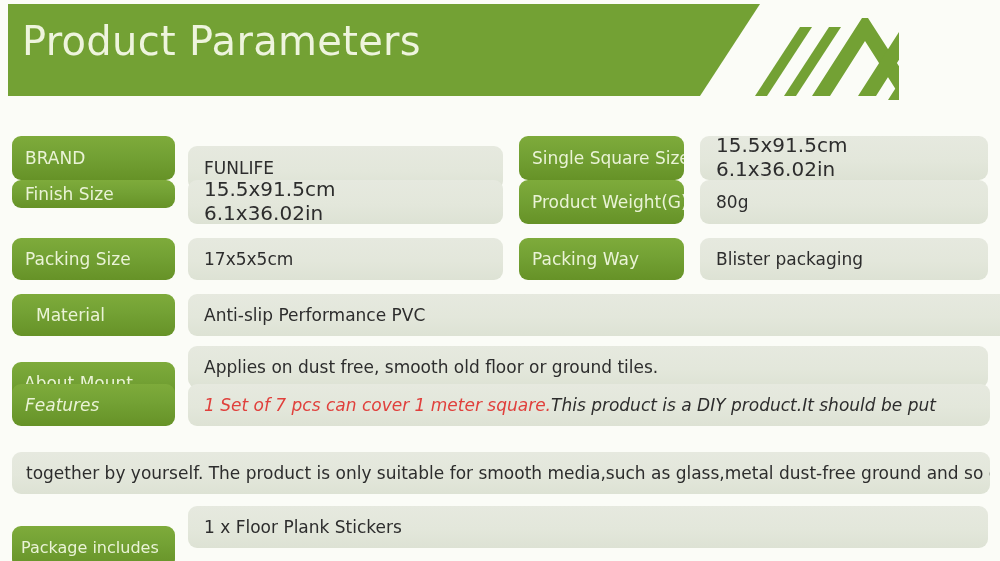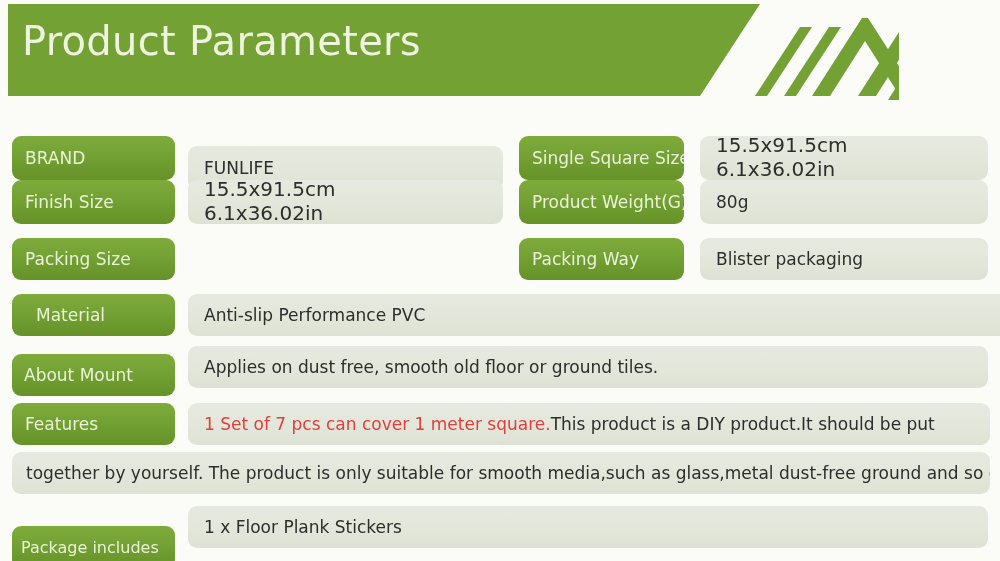--- a/index.html
+++ b/index.html
@@ -128,44 +128,45 @@
 
   <div class="row" style="top:24px;height:32px;margin-top:12px;">
     <div class="pill" style="left:12px;top:0;width:163px;height:44px;">BRAND</div>
     <div class="val" style="left:188px;top:10px;width:315px;height:44px;">FUNLIFE</div>
     <div class="pill" style="left:519px;top:0;width:165px;height:44px;">Single Square Size</div>
     <div class="val two-line" style="left:700px;top:0;width:288px;height:44px;">15.5x91.5cm
 6.1x36.02in</div>
   </div>
 
   <div class="row" style="top:80px;height:44px;">
-    <div class="pill" style="left:12px;top:0;width:163px;height:44px;">Finish Size</div>
+    <div class="pill" style="left:12px;top:0;width:163px;height:28px;">Finish Size</div>
     <div class="val two-line" style="left:188px;top:0;width:315px;height:44px;">15.5x91.5cm
 6.1x36.02in</div>
     <div class="pill" style="left:519px;top:0;width:165px;height:44px;">Product Weight(G)</div>
     <div class="val" style="left:700px;top:0;width:288px;height:44px;">80g</div>
   </div>
 
   <div class="row" style="top:138px;height:42px;">
     <div class="pill" style="left:12px;top:0;width:163px;height:42px;">Packing Size</div>
+    <div class="val" style="left:188px;top:0;width:315px;height:42px;">17x5x5cm</div>
     <div class="pill" style="left:519px;top:0;width:165px;height:42px;">Packing Way</div>
     <div class="val" style="left:700px;top:0;width:288px;height:42px;">Blister packaging</div>
   </div>
 
   <div class="row" style="top:194px;height:42px;">
     <div class="pill" style="left:12px;top:0;width:163px;height:42px;padding-left:24px;">Material</div>
     <div class="val" style="left:188px;top:0;width:958px;height:42px;">Anti-slip Performance PVC</div>
   </div>
 
   <div class="row" style="top:246px;height:42px;">
-    <div class="pill" style="left:12px;top:8px;width:163px;height:42px;padding-left:12px;">About Mount</div>
+    <div class="pill" style="left:12px;top:16px;width:163px;height:42px;padding-left:12px;">About Mount</div>
     <div class="val" style="left:188px;top:0;width:800px;height:42px;">Applies on dust free, smooth old floor or ground tiles.</div>
   </div>
 
-  <div class="row" style="top:303px;height:34px;">
+  <div class="row" style="top:284px;height:34px;font-style:italic;">
     <div class="pill" style="left:12px;top:0;width:163px;height:42px;">Features</div>
     <div class="val" style="left:188px;top:0;width:802px;height:42px;white-space:nowrap;">
       <span class="val-inline red">1 Set of 7 pcs can cover 1 meter square.</span>
         <span class="val-inline"> This product is a DIY product.It should be put</span>
     </div>
   </div>
 
   <div class="row" style="top:352px;height:42px;">
     <div class="val" style="left:12px;top:0;width:978px;height:42px;white-space:nowrap;padding-left:14px;">together by yourself. The product is only suitable for smooth media,such as glass,metal dust-free ground and so on.</div>
   </div>

